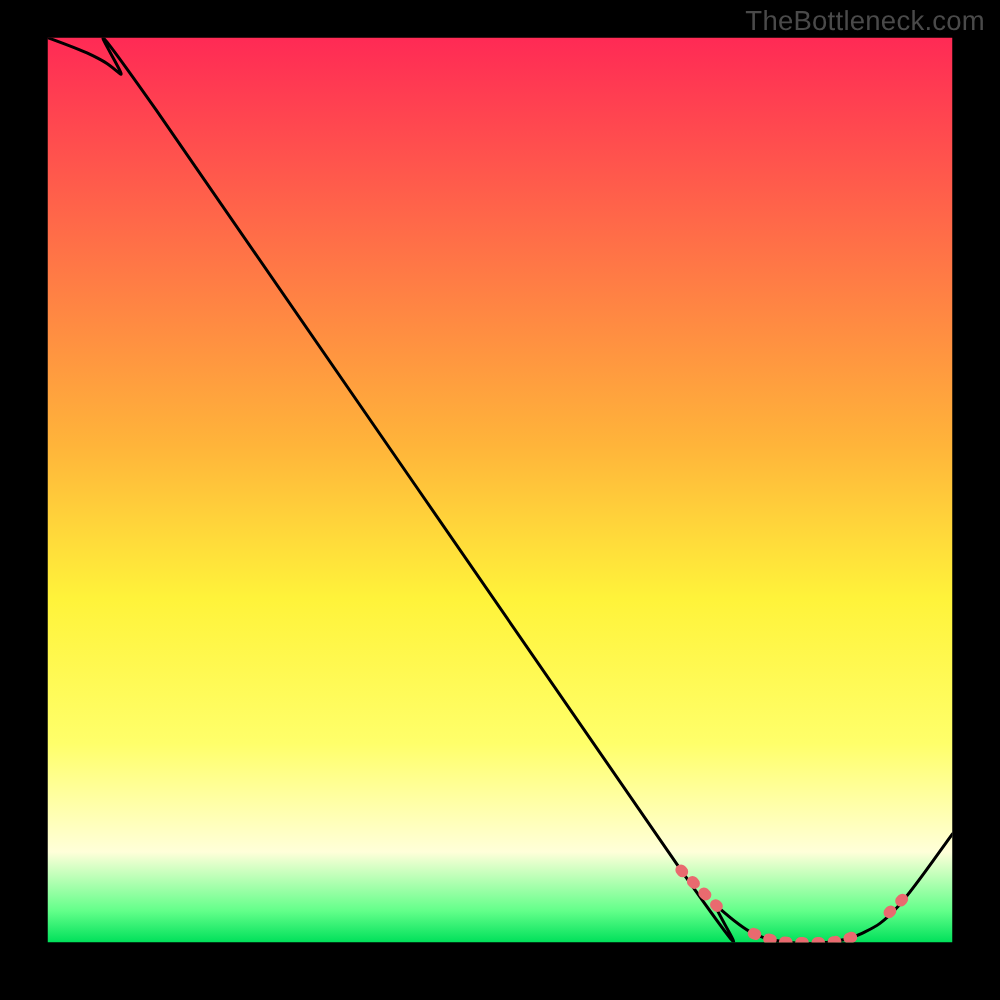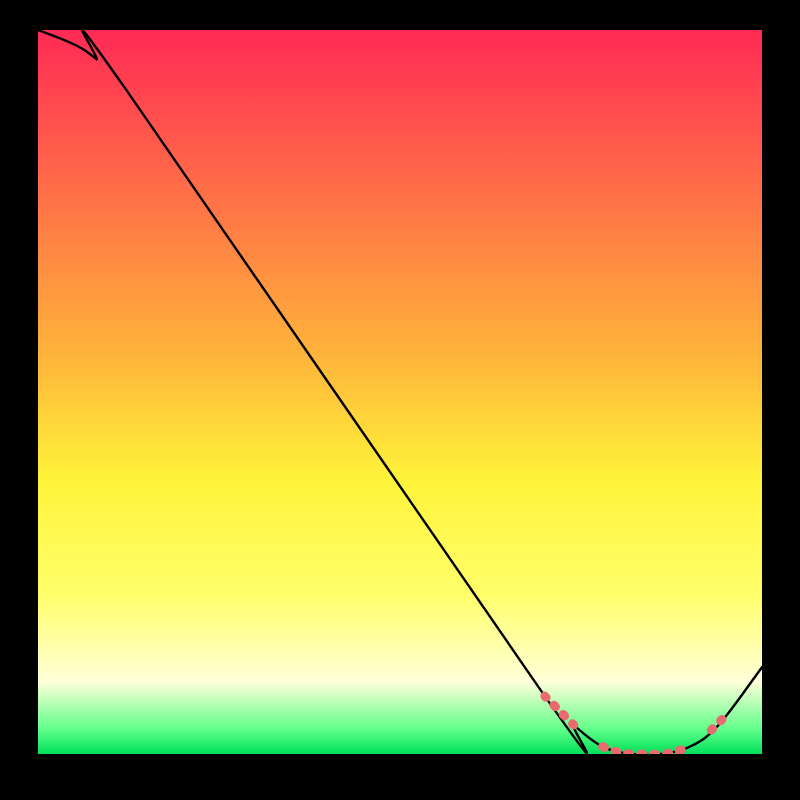--- a/index.html
+++ b/index.html
@@ -22,20 +22,21 @@
   }
   .plot {
     position: absolute;
     display: block;
   }
 </style>
 </head>
 <body>
 
 <div class="frame">
+  <div class="watermark">TheBottleneck.com</div>
   <svg class="plot" width="724" height="724" viewBox="0 0 724 724" style="left: 38px; top: 30px;">
       <defs>
         <linearGradient id="bg-grad" x1="0" y1="0" x2="0" y2="1">
           <stop offset="0%" stop-color="#ff2a55"></stop>
           <stop offset="45%" stop-color="#ffb43a"></stop>
           <stop offset="62%" stop-color="#fff33a"></stop>
           <stop offset="78%" stop-color="#ffff6a"></stop>
           <stop offset="90%" stop-color="#ffffd9"></stop>
           <stop offset="96.5%" stop-color="#63ff8a"></stop>
           <stop offset="100%" stop-color="#00e05a"></stop>

